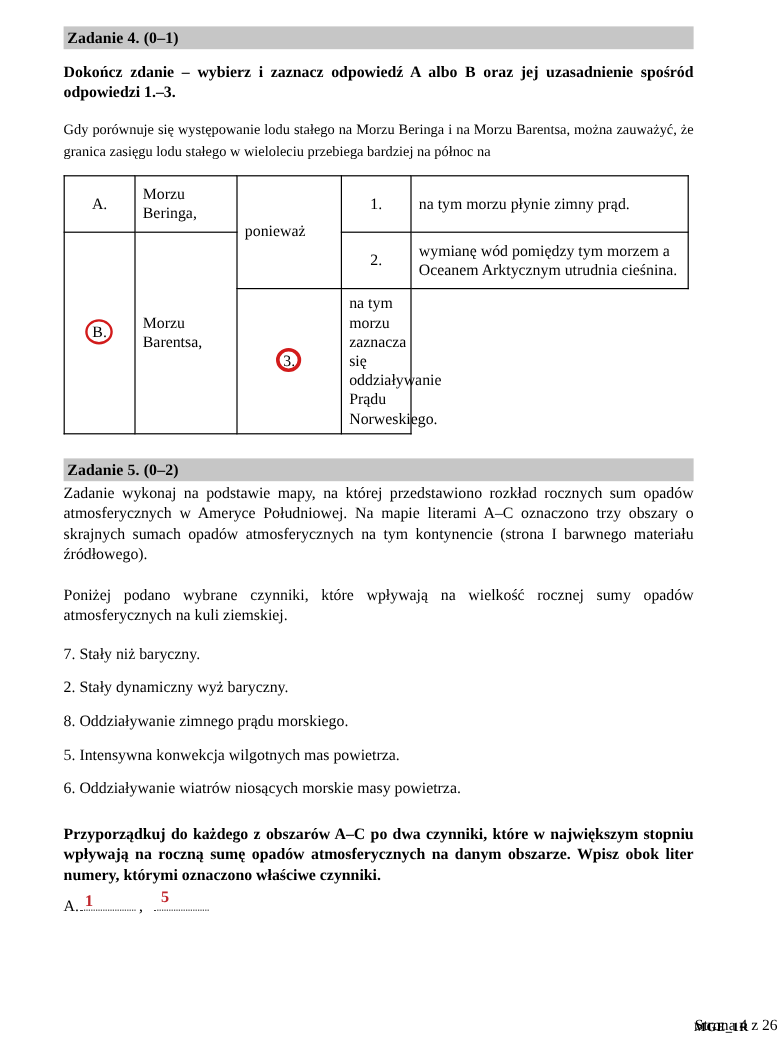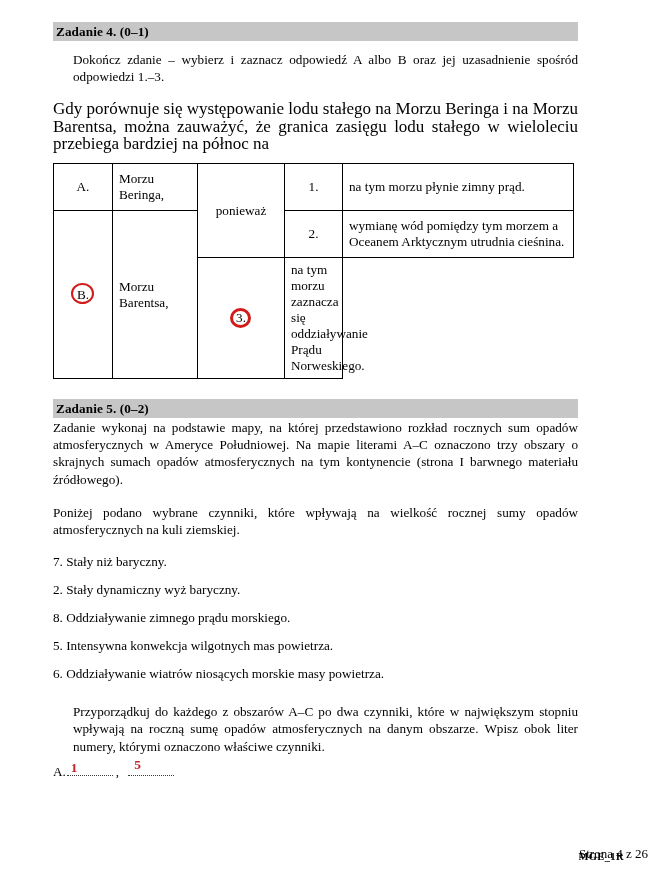--- a/index.html
+++ b/index.html
@@ -38,48 +38,48 @@
     letter-spacing: 0.1px;
   }
 
   
   .para {
     font-size: 13.2px;
     line-height: 17.2px;
     text-align: justify;
     margin: 1px 0 0 0;
   }
-  .para.bold { font-weight: normal; margin-left: 20px; }
+  .para.bold { font-weight: bold; }
   .gap-sm { height: 9px; }
   .gap-md { height: 15px; }
   .gap-lg { height: 20px; }
 
   .lead-in {
-    font-size: 17px;
+    font-size: 12px;
     line-height: 17.2px;
     text-align: justify;
   }
 
   
   .ab-table {
     border-collapse: collapse;
     width: 521px;
     table-layout: fixed;
     margin-top: 2px;
   }
   .ab-table td {
     border: 1px solid #000000;
     font-size: 13.2px;
     line-height: 16px;
     padding: 4px 6px;
     vertical-align: middle;
   }
   .col-letter   { width: 46px;  text-align: center; }
   .col-sea      { width: 72px;  }
-  .col-because  { width: 74px;  text-align: center; }
+  .col-because  { width: 74px;  text-align: left; }
   .col-num      { width: 45px;  text-align: center; }
   .col-reason   { }
 
   .cell-tall { height: 38px; }
 
   
   .circled {
     display: inline-block;
     position: relative;
     line-height: 1;

